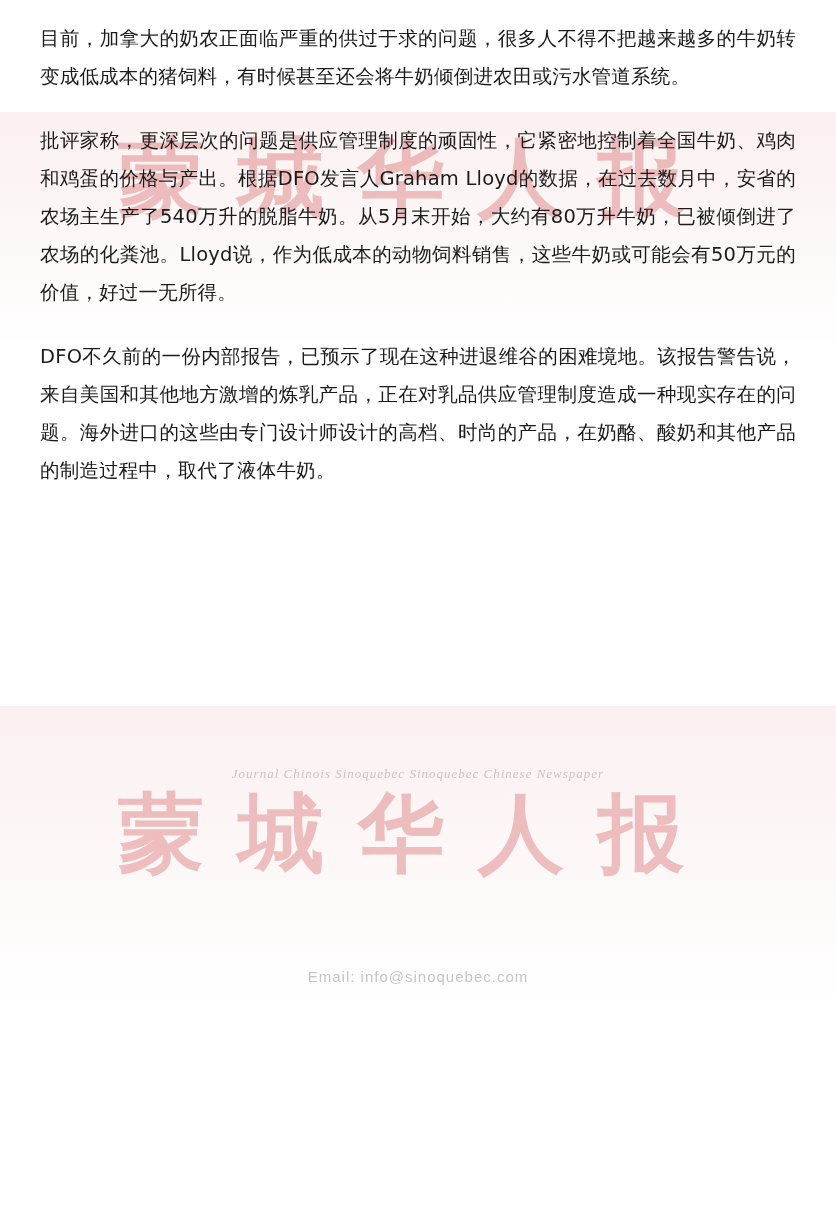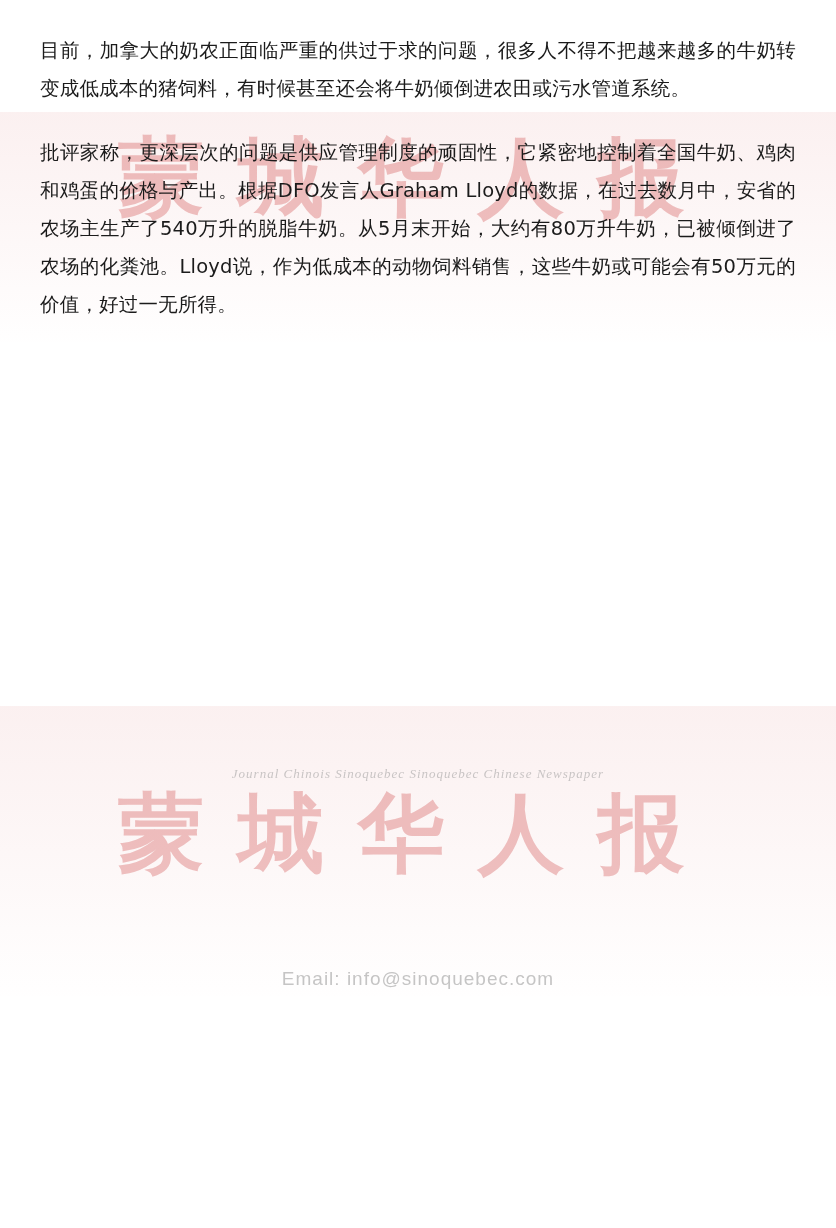--- a/index.html
+++ b/index.html
@@ -50,41 +50,41 @@
   .wm-url {
     position: absolute;
     width: 836px;
     text-align: center;
     font-family: "Liberation Sans", sans-serif;
     color: rgba(212, 120, 120, 0.45);
     letter-spacing: 3px;
     white-space: nowrap;
   }
   .wm-url.u1 { top: 236px; font-size: 21px; }
-  .wm-url.u2 { top: 952px; font-size: 19px; color: rgba(150,150,150,0.55); letter-spacing: 1px; }
+  .wm-url.u2 { top: 952px; font-size: 15px; color: rgba(150,150,150,0.55); letter-spacing: 1px; }
 
   .wm-sub {
     position: absolute;
     width: 836px;
     text-align: center;
     font-family: "Liberation Serif", serif;
     font-style: italic;
     color: rgba(150, 150, 150, 0.5);
     font-size: 13px;
     letter-spacing: 1px;
     white-space: nowrap;
     margin-top: 32px;
   }
   .wm-sub.s1 { top: 718px; }
 
   
   #article {
     position: relative;
     z-index: 1;
-    padding: 32px 40px 0 40px;
+    padding: 20px 40px 0 40px;
     box-sizing: border-box;
   }
   .para {
     font-family: "DejaVu Sans", "Liberation Sans", sans-serif;
     font-size: 19.5px;
     line-height: 38px;
     color: #1b1b1b;
     text-align: justify;
     text-justify: inter-ideograph;
     margin: 0 0 26px 0;
@@ -99,13 +99,14 @@
   <div class="wm-band b2"></div>
   <div class="wm-big t1">蒙城华人报</div>
   <div class="wm-sub s1">Journal Chinois Sinoquebec     Sinoquebec Chinese Newspaper</div>
   <div class="wm-big t2">蒙城华人报</div>
   <div class="wm-url u2">Email: info@sinoquebec.com</div>
 </div>
 
 <div id="article">
   <p class="para">目前，加拿大的奶农正面临严重的供过于求的问题，很多人不得不把越来越多的牛奶转变成低成本的猪饲料，有时候甚至还会将牛奶倾倒进农田或污水管道系统。</p>
   <p class="para">批评家称，更深层次的问题是供应管理制度的顽固性，它紧密地控制着全国牛奶、鸡肉和鸡蛋的价格与产出。根据DFO发言人Graham Lloyd的数据，在过去数月中，安省的农场主生产了540万升的脱脂牛奶。从5月末开始，大约有80万升牛奶，已被倾倒进了农场的化粪池。Lloyd说，作为低成本的动物饲料销售，这些牛奶或可能会有50万元的价值，好过一无所得。</p>
+  <p class="para">DFO不久前的一份内部报告，已预示了现在这种进退维谷的困难境地。该报告警告说，来自美国和其他地方激增的炼乳产品，正在对乳品供应管理制度造成一种现实存在的问题。海外进口的这些由专门设计师设计的高档、时尚的产品，在奶酪、酸奶和其他产品的制造过程中，取代了液体牛奶。</p>
 </div>
 
 </body></html>

